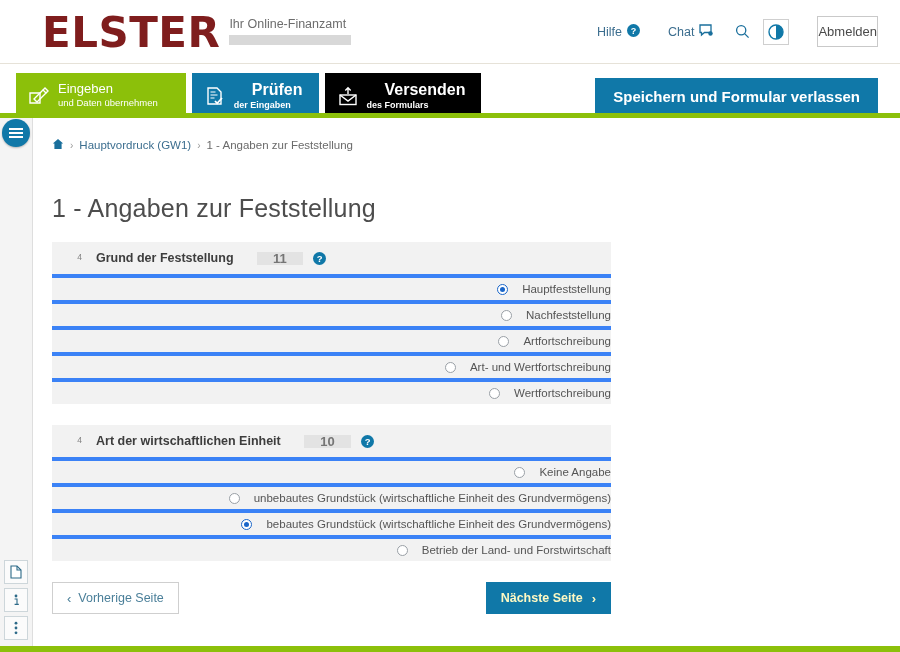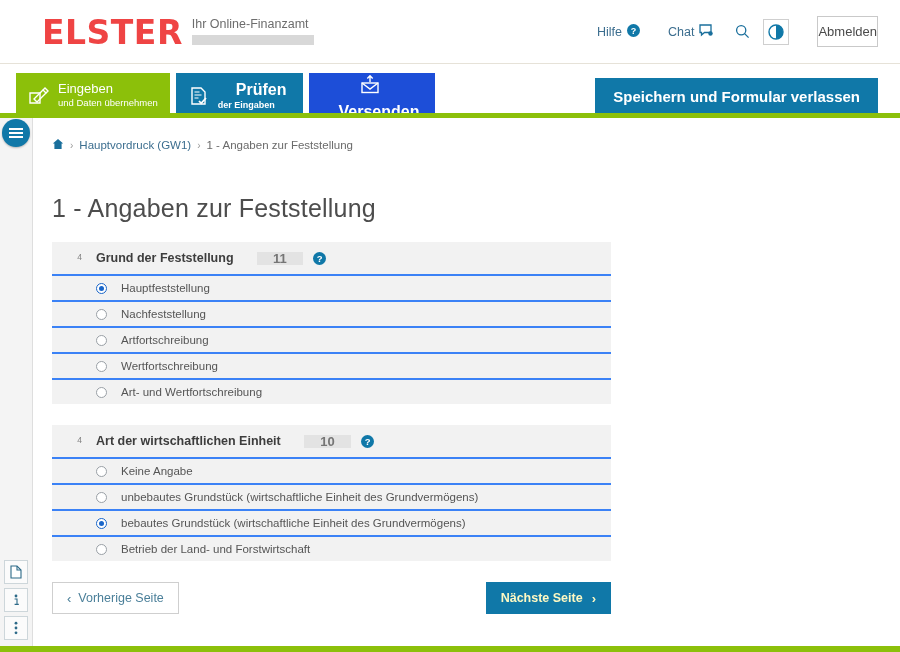--- a/index.html
+++ b/index.html
@@ -19,24 +19,24 @@
     background: #ffffff;
     border-bottom: 1px solid #e6e2d8;
     display: flex;
     align-items: center;
     padding: 0 22px 0 42px;
     position: relative;
   }
   .logo-block { display: flex; align-items: flex-start; }
   .logo-word {
     font-family: "DejaVu Sans", sans-serif;
-    font-size: 33px;
+    font-size: 42px;
     font-weight: 700;
     letter-spacing: 0.5px;
-    color: #ef4444;
+    color: #7f1d1d;
     line-height: 34px;
     margin-top: 2px;
   }
   .logo-tag { margin-left: 9px; margin-top: 3px; }
   .logo-tag-text {
     font-size: 12.5px;
     color: #6d6d6d;
     line-height: 15px;
     white-space: nowrap;
   }
@@ -92,23 +92,23 @@
   }
   .tabs { display: flex; align-items: flex-end; gap: 6px; height: 45px; }
   .tab {
     display: flex; align-items: center; gap: 8px;
     height: 45px;
     padding: 0 16px 0 12px;
     cursor: pointer;
     color: #ffffff;
     position: relative;
   }
-  .tab.green { background: #8CC00A; padding-right: 12px; }
+  .tab.green { background: #8CC00A; padding-right: 28px; }
   .tab.blue  { background: #1078A8; }
-  .tab.gray  { background: #1d4ed8; flex-direction: column; }
+  .tab.gray  { background: #000000; }
   .tab-texts { display: flex; flex-direction: column; justify-content: center; line-height: 1.15; }
   .tab-title { font-size: 13px; font-weight: 400; }
   .tab.blue .tab-title, .tab.gray .tab-title { font-weight: 700; font-size: 16px; padding-left: 18px; }
   .tab-sub { font-size: 9.5px; margin-top: 1px; }
   .tab.blue .tab-sub, .tab.gray .tab-sub { font-weight: 700; font-size: 9px; }
   .tab-ico { width: 22px; height: 22px; flex: none; }
 
   .btn-speichern {
     margin-left: auto;
     background: #1078A8;
@@ -236,25 +236,26 @@
     color: #fff;
     font-size: 9.5px;
     font-weight: 700;
     align-items: center; justify-content: center;
     margin-left: 7px;
     vertical-align: middle;
     cursor: pointer;
   }
   .opt-row {
     background: #f2f2f2;
-    border-top: 2px solid #3b82f6;
+    border-top: 4px solid #3b82f6;
     display: flex; align-items: center;
     height: 26px;
     padding-left: 44px;
     cursor: pointer;
+    justify-content: flex-end;
   }
   .radio {
     width: 11px; height: 11px;
     border-radius: 50%;
     border: 1px solid #9aa0a6;
     background: #fff;
     flex: none;
     position: relative;
   }
   .radio.sel { border: 1px solid #1a66c9; }
@@ -472,25 +473,25 @@
       <div class="opt-row">
         <span class="radio"></span>
         <span class="opt-label">Nachfeststellung</span>
       </div>
       <div class="opt-row">
         <span class="radio"></span>
         <span class="opt-label">Artfortschreibung</span>
       </div>
       <div class="opt-row">
         <span class="radio"></span>
+        <span class="opt-label">Art- und Wertfortschreibung</span>
+      </div>
+      <div class="opt-row">
+        <span class="radio"></span>
         <span class="opt-label">Wertfortschreibung</span>
-      </div>
-      <div class="opt-row">
-        <span class="radio"></span>
-        <span class="opt-label">Art- und Wertfortschreibung</span>
       </div>
     </div>
 
     <div class="fieldset">
       <div class="fs-head">
         <span class="line-no">4</span>
         <span class="fs-title">
           <span>Art der wirtschaftlichen Einheit</span>
           <span class="field-num">10</span>
           <span class="help-dot">?</span>

